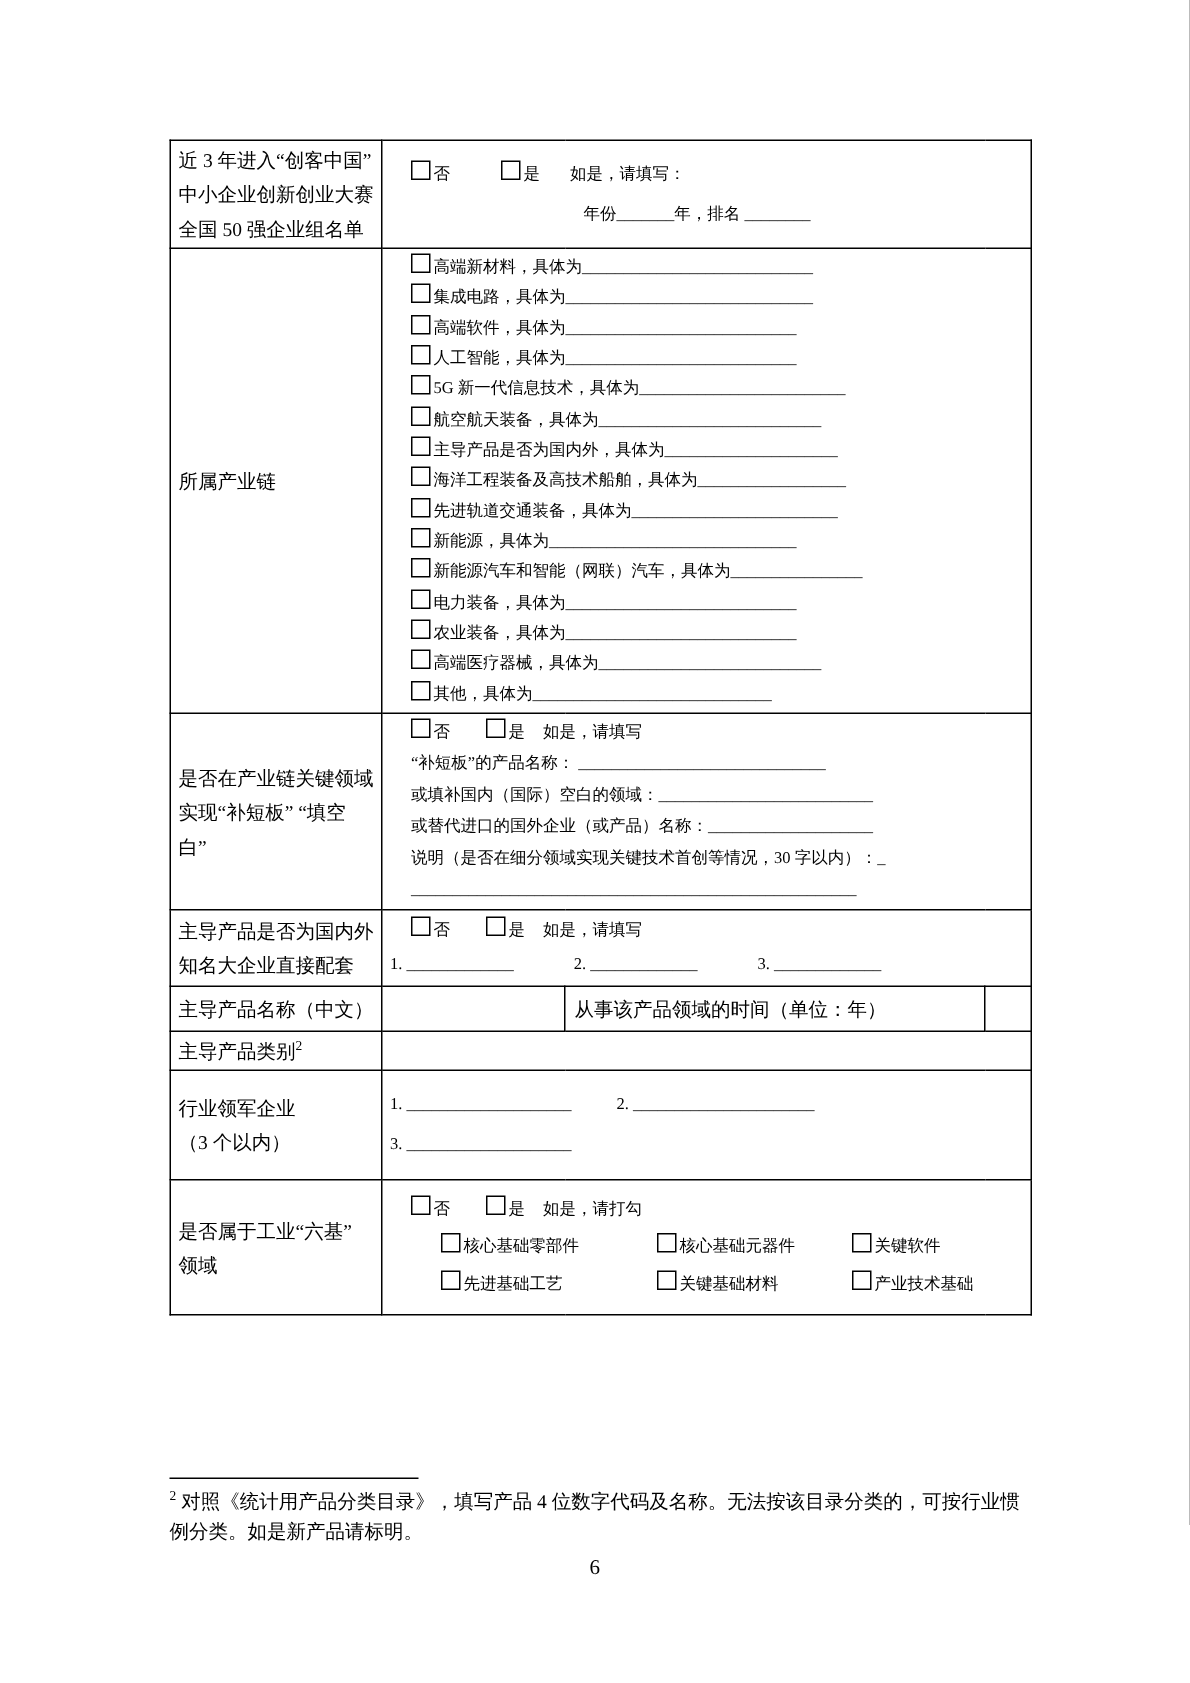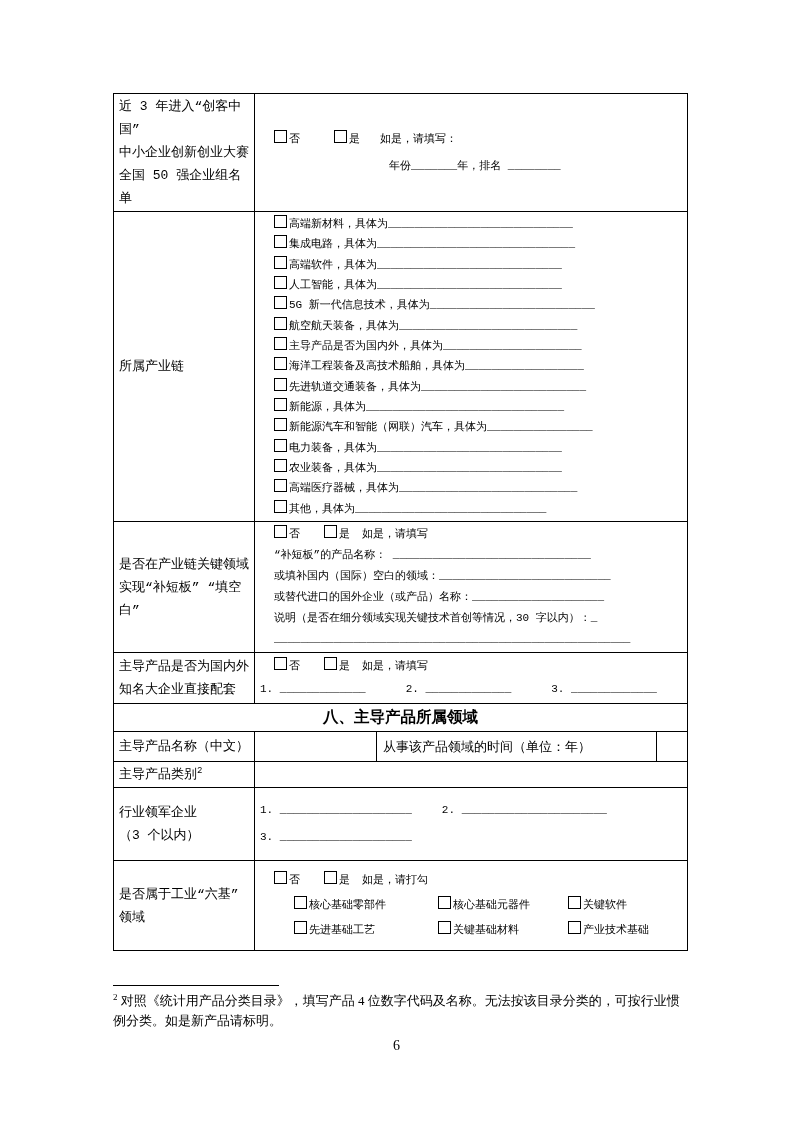--- a/index.html
+++ b/index.html
@@ -9,21 +9,20 @@
     background:#ffffff;
     font-family:"Liberation Serif","DejaVu Sans",serif;
     color:#000;
     overflow:hidden;
   }
   table.form {
     position:absolute; left:113px; top:93px;
     width:574px;
     border-collapse:collapse;
     table-layout:fixed;
-    font-family:Liberation Mono, monospace;
   }
   td {
     border:1.5px solid #000;
     overflow:hidden;
     vertical-align:middle;
     font-size:11px;
   }
   td.label {
     padding:1px 2px 1px 5px;
     white-space:pre-line;
@@ -155,23 +154,20 @@
       <td class="content" colspan="3">
         <div class="line">
           <span class="opt opt-no"><span class="cb"></span><span>否</span></span><span class="opt opt-yes"><span class="cb"></span><span>是</span></span><span>如是，请填写</span>
         </div>
         <div class="line nums">
           <span class="num-gap">1. _____________</span><span class="num-gap">2. _____________</span><span>3. _____________</span>
         </div>
       </td>
     </tr>
 
-    <tr>
-      <td class="section-header" colspan="4" style="height:23px">八、主导产品所属领域</td>
-    </tr>
 
     <tr>
       <td class="label" style="height:27px">主导产品名称（中文）</td>
       <td></td>
       <td class="time-label">从事该产品领域的时间（单位：年）</td>
       <td></td>
     </tr>
 
     <tr>
       <td class="label" style="height:21px"><span>主导产品类别</span><sup class="fn">2</sup></td>

